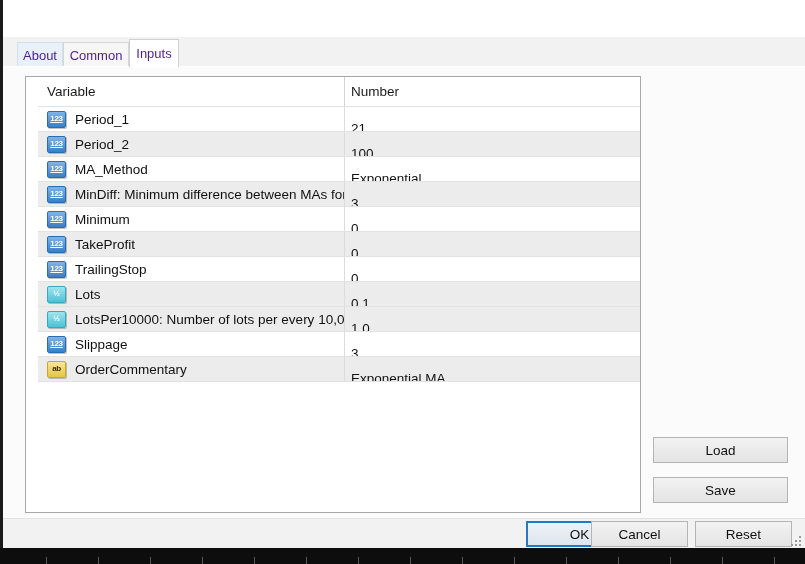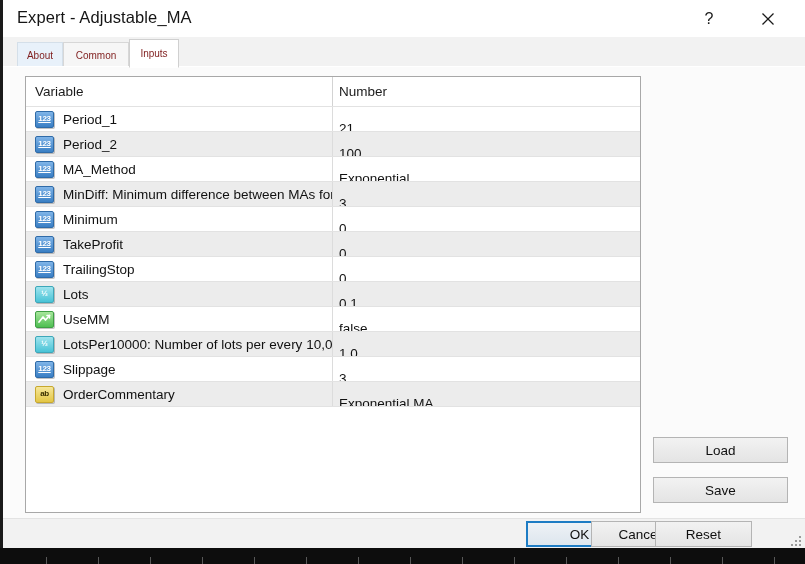--- a/index.html
+++ b/index.html
@@ -55,21 +55,21 @@
 
   
   .tabstrip {
     position: absolute; left: 0; top: 37px; width: 802px; height: 30px;
     background: #f2f2f2;
     border-bottom: 1px solid #dedede;
   }
   .tab {
     position: absolute; top: 5px; height: 25px;
     display: flex; align-items: center; justify-content: center;
-    font-size: 10px; color: #7f1d1d;
+    font-size: 13px; color: #4c1d95;
     box-sizing: border-box;
     border: 1px solid #d7d7d7;
     border-bottom: none;
     background: #f4f4f4;
   }
   .tab.about   { left: 14px;  width: 46px; background:#e8f1fa; border-color:#d4dfe9; }
   .tab.common  { left: 60px;  width: 66px; background:#f6f6f6; }
   .tab.inputs  {
     left: 126px; width: 50px; top: 2px; height: 29px;
     background: #ffffff; border: 1px solid #d0d0d0; border-bottom: 1px solid #ffffff;
@@ -84,20 +84,21 @@
   }
 
   
   .table-panel {
     position: absolute; left: 22px; top: 9px;
     width: 616px; height: 437px;
     background: #ffffff;
     border: 1px solid #a8a8a8;
     box-sizing: border-box;
     overflow: hidden;
+    padding-left: 12px;
   }
   .trow {
     position: relative;
     height: 25px; width: 100%;
     display: flex; align-items: center;
     box-sizing: border-box;
   }
   .trow.hdr { height: 30px; background: #ffffff; }
   .trow.alt { background: #ececec; }
   .trow.line { border-bottom: 1px solid #e2e2e2; }
@@ -167,48 +168,36 @@
     background: #f2f2f2;
     border-top: 1px solid #e3e3e3;
   }
   .btn-ok {
     position: absolute; left: 475px; top: 2px; width: 107px; height: 26px;
     border: 2px solid #1d7cc4;
     background: linear-gradient(#eef2f6,#dde6ee);
     margin-left: 48px;
   }
   .btn-cancel { position: absolute; left: 588px; top: 2px; width: 97px; height: 26px; }
-  .btn-reset  { position: absolute; left: 652px; top: 2px; width: 97px; height: 26px; }
+  .btn-reset  { position: absolute; left: 692px; top: 2px; width: 97px; height: 26px; }
 
   .grip { position: absolute; right: 3px; bottom: 2px; width: 11px; height: 11px; }
   .grip i {
     position: absolute; width: 2px; height: 2px; background: #9a9a9a;
   }
 </style>
 </head>
 <body>
 
 <div id="root">
 
   <div class="edge-left"></div>
 
   <div class="window">
 
-    <div class="titlebar">
-      <div class="title-text">Expert - Adjustable_MA</div>
-      <div class="tb-btn tb-help">
-        <span>?</span>
-      </div>
-      <div class="tb-btn tb-close">
-        <svg width="16" height="16" viewBox="0 0 16 16" aria-hidden="true">
-          <line x1="2.5" y1="2.5" x2="13.5" y2="13.5" stroke="#1a1a1a" stroke-width="1.3"></line>
-          <line x1="13.5" y1="2.5" x2="2.5" y2="13.5" stroke="#1a1a1a" stroke-width="1.3"></line>
-        </svg>
-      </div>
-    </div>
 
     <div class="tabstrip">
       <div class="tab about">About</div>
       <div class="tab common">Common</div>
       <div class="tab inputs">Inputs</div>
     </div>
 
     <div class="body">
 
       <div class="table-panel">
@@ -310,35 +299,20 @@
             <div class="trow line alt">
               <div class="cell-var">
                 <div class="ticon dbl">
                   <span>½</span>
                 </div>
                 <span class="var-label">Lots</span>
               </div>
               <div class="col-split"></div>
               <div class="cell-val">
                 <span class="val-label">0.1</span>
-              </div>
-            </div>
-            <div class="trow line">
-              <div class="cell-var">
-                <div class="ticon bool">
-                  <svg width="13" height="10" viewBox="0 0 13 10">
-                    <path d="M1 8 L5 3 L7.5 6 L11.5 1.5" fill="none" stroke="#ffffff" stroke-width="1.7" stroke-linecap="round" stroke-linejoin="round"></path>
-                    <path d="M11.5 1.5 l0 2.6 m0 -2.6 l-2.6 0" fill="none" stroke="#ffffff" stroke-width="1.4" stroke-linecap="round"></path>
-                  </svg>
-                </div>
-                <span class="var-label">UseMM</span>
-              </div>
-              <div class="col-split"></div>
-              <div class="cell-val">
-                <span class="val-label">false</span>
               </div>
             </div>
             <div class="trow line alt">
               <div class="cell-var">
                 <div class="ticon dbl">
                   <span>½</span>
                 </div>
                 <span class="var-label">LotsPer10000: Number of lots per every 10,0...</span>
               </div>
               <div class="col-split"></div>

